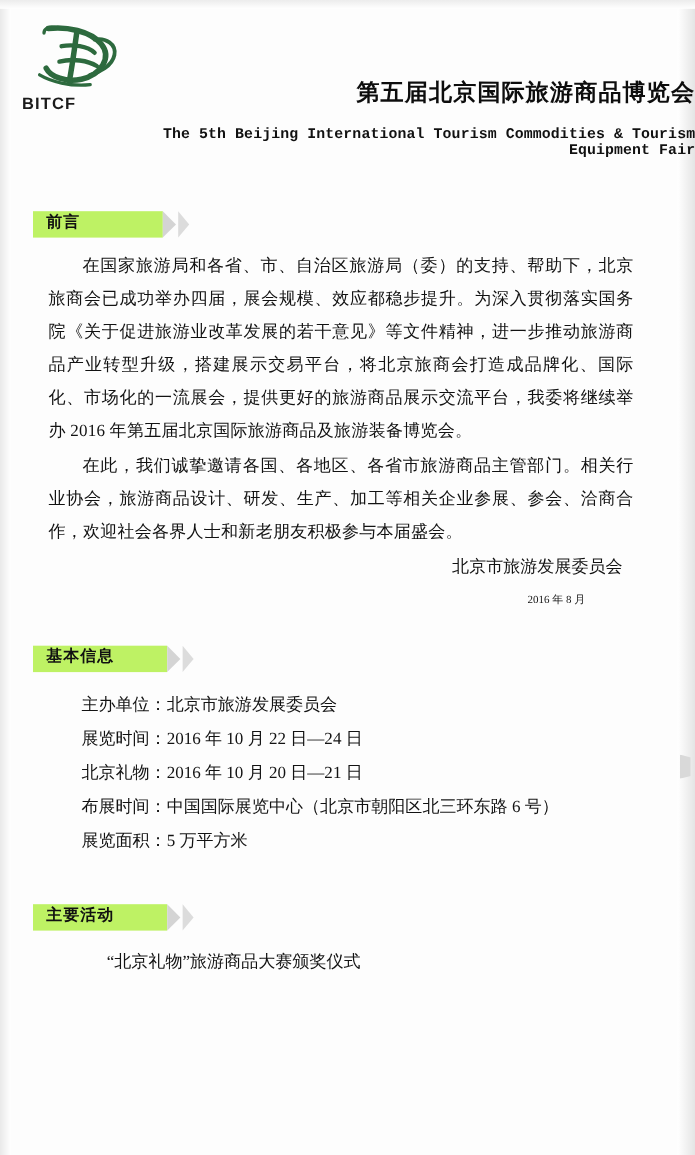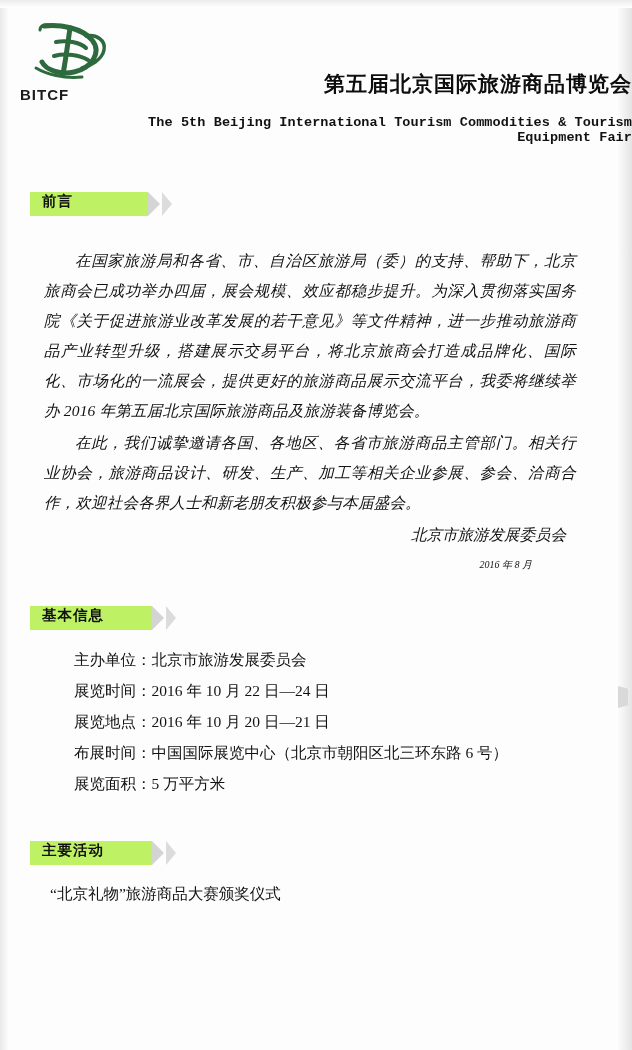--- a/index.html
+++ b/index.html
@@ -144,22 +144,21 @@
     border-bottom: 12px solid transparent;
     border-left: 10px solid #dcdcdc;
   }
   .section-head.wide { width: 122px; }
   .section-head.wide .arrow { left: 122px; }
   .section-head.wide .arrow2 { left: 136px; }
 
   
   .body-block {
     padding: 0 56px 0 44px;
-    margin-top: 30px;
-    font-style: italic;
+    margin-top: 11px;
   }
   .para {
     font-size: 15.5px;
     line-height: 30px;
     text-indent: 2em;
     text-align: justify;
     color: #121212;
     margin: 0 0 2px 0;
     letter-spacing: 0.2px;
   }
@@ -192,20 +191,21 @@
   .info-value { }
 
   .activity-list {
     margin-top: 14px;
     padding-left: 50px;
   }
   .activity-item {
     font-size: 15.5px;
     line-height: 30px;
     color: #121212;
+    margin-left: 47px;
   }
   .sec-gap { height: 26px; }
 </style>
 </head>
 <body>
 
 <div class="page">
   <div class="scan-edge-left"></div>
   <div class="scan-edge-right"></div>
   <div class="scan-edge-top"></div>
@@ -255,21 +255,21 @@
   </div>
 
   <div class="info-list">
     <div class="info-row">
       <span class="info-label">主办单位：</span><span class="info-value">北京市旅游发展委员会</span>
     </div>
     <div class="info-row">
       <span class="info-label">展览时间：</span><span class="info-value">2016 年 10 月 22 日—24 日</span>
     </div>
     <div class="info-row">
-      <span class="info-label">展览地点：</span><span class="info-value">2016 年 10 月 20 日—21 日</span>
+      <span class="info-label">北京礼物：</span><span class="info-value">2016 年 10 月 20 日—21 日</span>
     </div>
     <div class="info-row">
       <span class="info-label">布展时间：</span><span class="info-value">中国国际展览中心（北京市朝阳区北三环东路 6 号）</span>
     </div>
     <div class="info-row">
       <span class="info-label">展览面积：</span><span class="info-value">5 万平方米</span>
     </div>
   </div>
 
   <div class="sec-gap" style="height:42px"></div>

